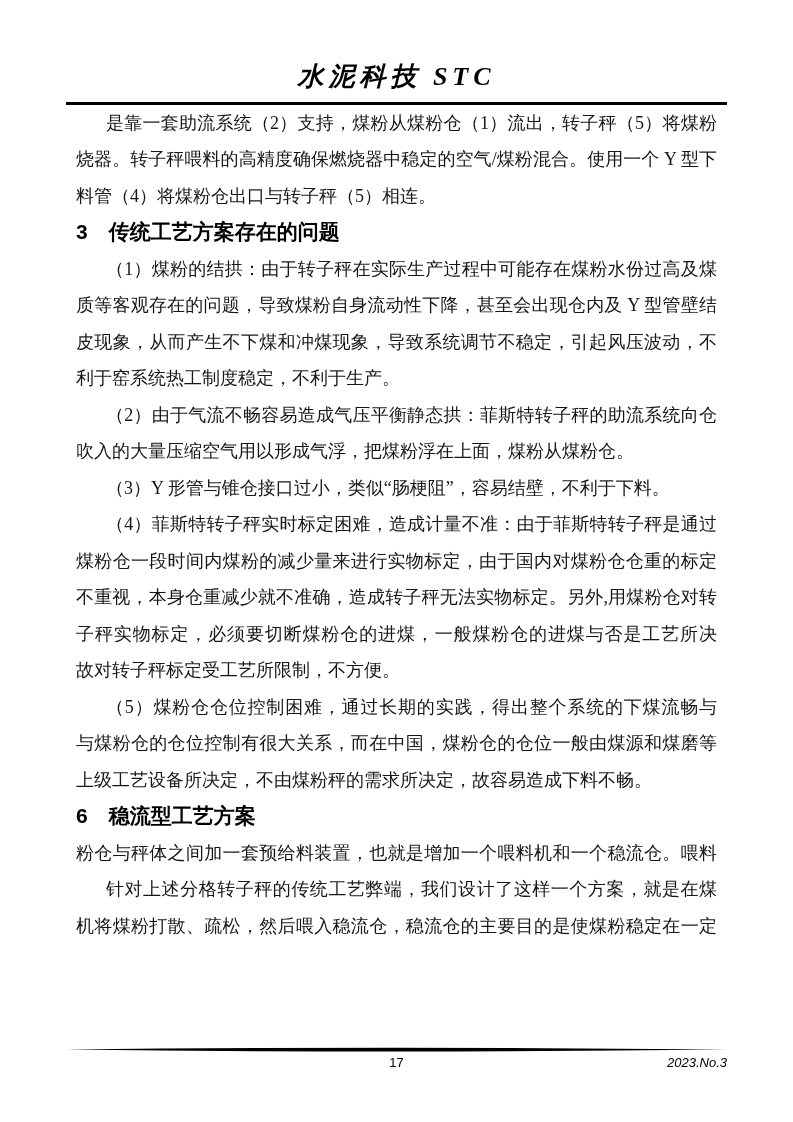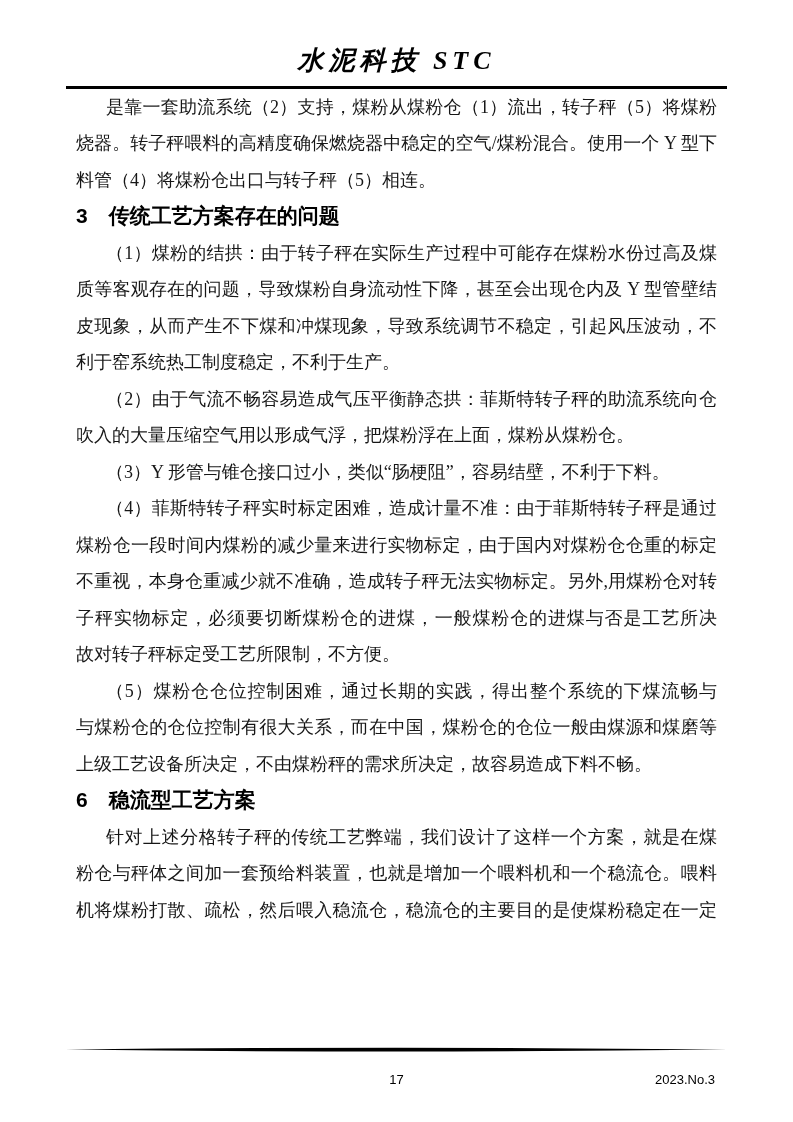--- a/index.html
+++ b/index.html
@@ -11,21 +11,21 @@
     position: relative;
     width: 793px;
     height: 1122px;
     background: #ffffff;
     color: #111111;
     font-family: "Liberation Serif", "DejaVu Serif", serif;
     overflow: hidden;
   }
   
   .header-title {
-    padding-top: 46px;
+    padding-top: 62px;
     text-align: center;
     font-size: 26px;
     line-height: 30px;
     font-weight: bold;
     font-style: italic;
     letter-spacing: 5px;
     color: #000000;
   }
   .header-rule {
     margin: 10px 66px 0 66px;
@@ -81,35 +81,36 @@
     top: 1047px;
   }
   .footer-rule-svg {
     display: block;
     width: 100%;
     height: 6px;
   }
   .footer-row {
     position: relative;
     height: 18px;
-    margin-top: 19px;
+    margin-top: 2px;
     font-family: "Liberation Sans", "DejaVu Sans", sans-serif;
     font-size: 13px;
     color: #000000;
   }
   .footer-page-number {
     position: absolute;
     left: 0;
     right: 0;
     text-align: center;
   }
   .footer-issue {
     position: absolute;
-    right: 12px;
+    right: 0;
     text-align: right;
+    font-style: italic;
   }
 </style>
 </head>
 <body>
 
 <div class="page">
 
   <div class="header-title">水泥科技 STC</div>
 
   <div class="header-rule"></div>
@@ -141,22 +142,22 @@
         <div class="line fill">子秤实物标定，必须要切断煤粉仓的进煤，一般煤粉仓的进煤与否是工艺所决定，</div>
         <div class="line">故对转子秤标定受工艺所限制，不方便。</div>
       </div>
       <div class="para">
         <div class="line fill indent">（5）煤粉仓仓位控制困难，通过长期的实践，得出整个系统的下煤流畅与否，</div>
         <div class="line fill">与煤粉仓的仓位控制有很大关系，而在中国，煤粉仓的仓位一般由煤源和煤磨等</div>
         <div class="line">上级工艺设备所决定，不由煤粉秤的需求所决定，故容易造成下料不畅。</div>
       </div>
       <div class="h-section">6　稳流型工艺方案</div>
       <div class="para">
+        <div class="line fill">粉仓与秤体之间加一套预给料装置，也就是增加一个喂料机和一个稳流仓。喂料</div>
         <div class="line fill indent">针对上述分格转子秤的传统工艺弊端，我们设计了这样一个方案，就是在煤</div>
-        <div class="line fill">粉仓与秤体之间加一套预给料装置，也就是增加一个喂料机和一个稳流仓。喂料</div>
         <div class="line fill">机将煤粉打散、疏松，然后喂入稳流仓，稳流仓的主要目的是使煤粉稳定在一定</div>
       </div>
     </div>
 
   <div class="footer">
     <svg class="footer-rule-svg" viewBox="0 0 661 6" preserveAspectRatio="none">
       <path d="M0 2.6 Q 330 -1.2 661 2.6 Q 330 6.4 0 2.6 Z" fill="#000000"></path>
     </svg>
     <div class="footer-row">
       <span class="footer-page-number">17</span>

